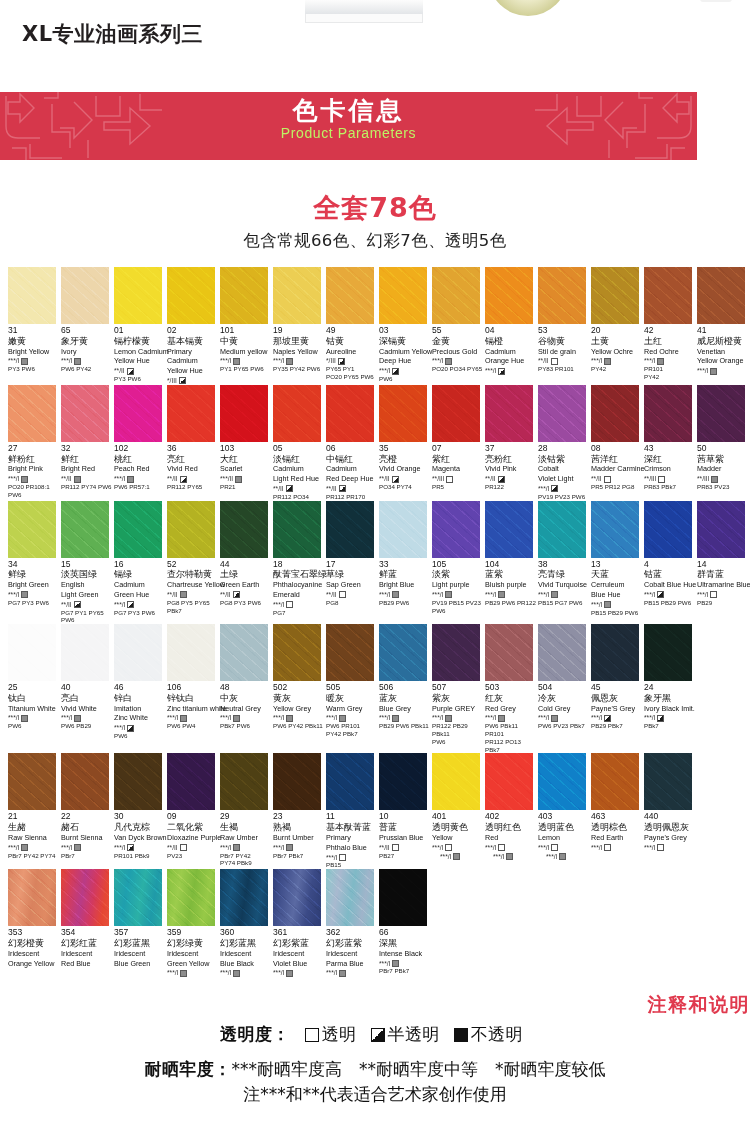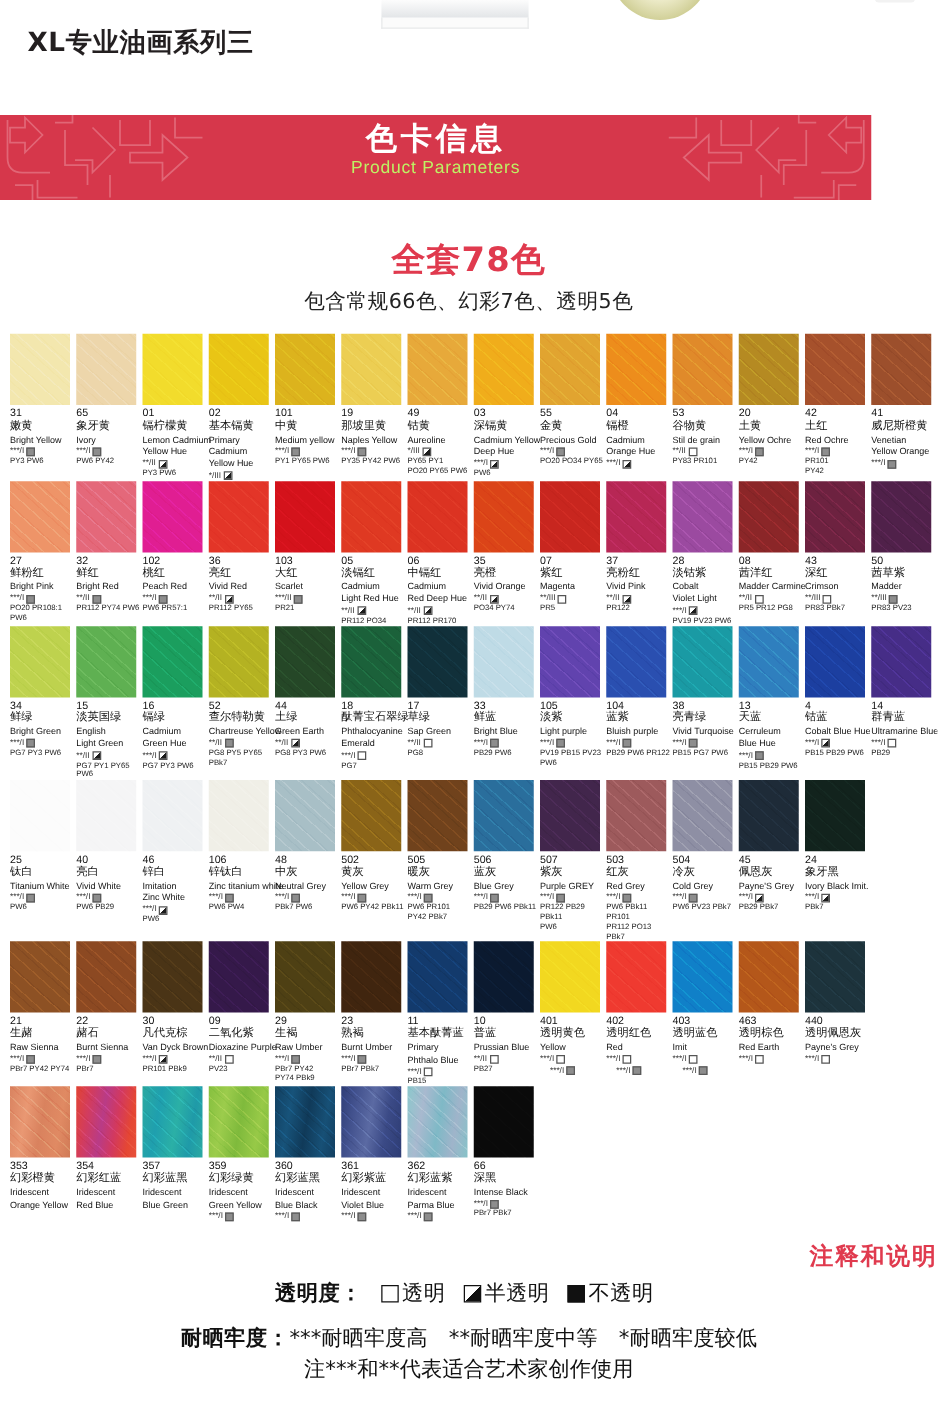--- a/index.html
+++ b/index.html
@@ -1203,21 +1203,21 @@
           </div>
         </div>
       </div>
       <div class="cell">
         <div class="swatch" style="background: rgb(16, 128, 200);">
           <div class="tex"></div>
         </div>
         <div class="meta">
           <div class="m-num">403</div>
           <div class="m-cn">透明蓝色</div>
-          <div class="m-en">Imit</div>
+          <div class="m-en">Lemon</div>
           <div class="m-light">
             <span>***/I</span>
             <span class="opq transparent"></span>
           </div>
           <div class="m-light" style="margin-left: 8px;">
             <span>***/I</span>
             <span class="opq opaque"></span>
           </div>
         </div>
       </div>

